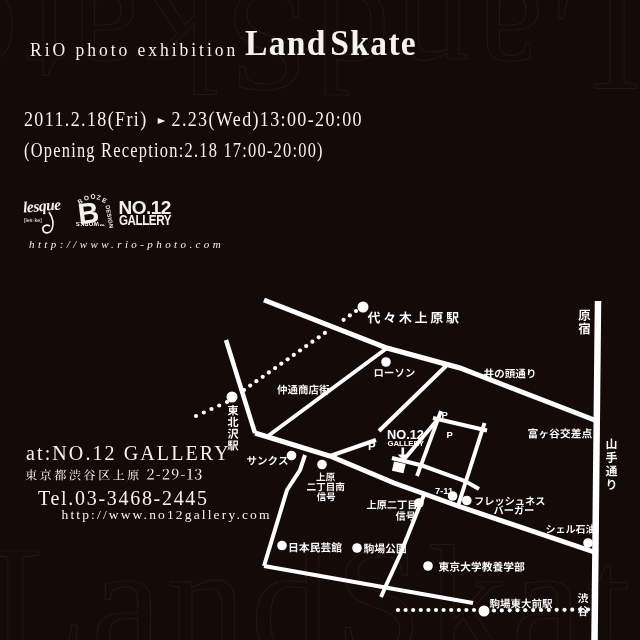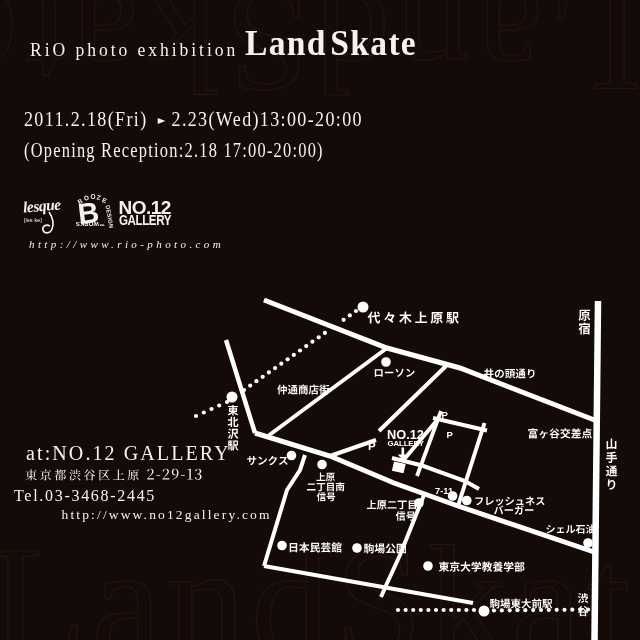--- a/index.html
+++ b/index.html
@@ -41,21 +41,21 @@
 </g>
     </svg>
 
 <div class="w" style="left:118.5px;top:196.5px;font-family:'Liberation Sans',sans-serif;font-weight:bold;font-size:19px;letter-spacing:-0.5px;">NO.12</div>
 <div class="w sx" style="left:118.5px;top:211px;font-family:'Liberation Sans',sans-serif;font-weight:bold;font-size:15.5px;letter-spacing:-0.6px;transform:scaleX(0.75);">GALLERY</div>
 
 <div class="w" style="left:29px;top:238px;font-size:11px;letter-spacing:3.4px;font-style:italic;">http://www.rio-photo.com</div>
 
 <div class="w" style="left:26px;top:441.8px;font-size:20px;letter-spacing:2.1px;">at:NO.12 GALLERY</div>
 
-<div class="w" style="left:14px;top:487px;font-size:16px;letter-spacing:1.7px;">Tel.03-3468-2445</div>
+<div class="w" style="left:38px;top:487px;font-size:20px;letter-spacing:1.7px;">Tel.03-3468-2445</div>
 
 <div class="w" style="left:25.5px;top:507px;font-size:13.5px;letter-spacing:2.15px;padding-left:36px;">http://www.no12gallery.com</div>
 
 <svg style="left:0;top:0;" width="640" height="640" viewBox="0 0 640 640">
 
 <path d="M27.9 475.9H34.3V476.3H27.9ZM27.8 474.2H34.2V474.5H27.8ZM25.7 470.9H34.5L35.2 470.0Q35.2 470.0 35.3 470.1Q35.5 470.2 35.7 470.4Q35.9 470.5 36.1 470.7Q36.3 470.9 36.5 471.0Q36.4 471.2 36.2 471.2H25.8ZM30.6 469.2 32.0 469.4Q32.0 469.5 31.9 469.6Q31.8 469.7 31.6 469.7V480.1Q31.6 480.2 31.4 480.3Q31.3 480.4 31.1 480.4Q31.0 480.5 30.8 480.5H30.6ZM27.3 472.5V472.0L28.3 472.5H34.4V472.8H28.2V476.7Q28.2 476.7 28.1 476.8Q28.0 476.9 27.8 476.9Q27.6 477.0 27.4 477.0H27.3ZM33.9 472.5H33.8L34.3 471.9L35.4 472.8Q35.4 472.8 35.3 472.9Q35.1 473.0 34.9 473.0V476.6Q34.9 476.6 34.8 476.7Q34.6 476.8 34.4 476.8Q34.3 476.9 34.1 476.9H33.9ZM30.2 476.0H31.4V476.2Q30.4 477.5 28.9 478.5Q27.4 479.6 25.6 480.2L25.5 480.0Q26.5 479.5 27.3 478.9Q28.2 478.3 29.0 477.5Q29.7 476.8 30.2 476.0ZM31.6 476.0Q32.1 476.7 33.0 477.4Q33.8 478.0 34.8 478.4Q35.9 478.9 36.8 479.1L36.8 479.3Q36.5 479.3 36.3 479.6Q36.1 479.8 36.0 480.1Q35.0 479.8 34.2 479.2Q33.3 478.6 32.6 477.8Q31.9 477.0 31.4 476.1Z M42.7 475.3H48.6V475.6H42.7ZM40.2 471.0H49.3L50.0 470.1Q50.0 470.1 50.1 470.2Q50.2 470.3 50.4 470.4Q50.6 470.6 50.8 470.8Q51.1 471.0 51.2 471.1Q51.2 471.3 50.9 471.3H40.3ZM42.1 472.6V472.2L43.2 472.6H48.7V473.0H43.1V476.1Q43.1 476.1 43.0 476.2Q42.9 476.3 42.7 476.3Q42.5 476.4 42.3 476.4H42.1ZM48.2 472.6H48.1L48.6 472.1L49.7 472.9Q49.7 473.0 49.5 473.1Q49.4 473.1 49.2 473.2V476.0Q49.2 476.0 49.1 476.1Q48.9 476.1 48.7 476.2Q48.5 476.3 48.4 476.3H48.2ZM45.2 469.2 46.6 469.4Q46.6 469.5 46.5 469.6Q46.4 469.7 46.2 469.7V471.2H45.2ZM45.2 475.3H46.2V479.2Q46.2 479.5 46.1 479.8Q46.0 480.1 45.6 480.3Q45.3 480.5 44.6 480.5Q44.6 480.3 44.6 480.1Q44.5 479.9 44.4 479.8Q44.2 479.7 43.9 479.6Q43.7 479.5 43.2 479.5V479.3Q43.2 479.3 43.4 479.3Q43.6 479.3 43.9 479.3Q44.2 479.4 44.5 479.4Q44.8 479.4 44.9 479.4Q45.0 479.4 45.1 479.3Q45.2 479.3 45.2 479.2ZM47.4 476.9Q48.4 477.2 49.1 477.6Q49.8 478.0 50.1 478.3Q50.5 478.7 50.7 479.0Q50.8 479.4 50.7 479.6Q50.7 479.8 50.4 479.9Q50.2 479.9 50.0 479.8Q49.8 479.5 49.5 479.1Q49.1 478.7 48.8 478.3Q48.4 478.0 48.0 477.6Q47.6 477.3 47.3 477.0ZM43.0 476.7 44.2 477.4Q44.1 477.5 44.0 477.5Q43.9 477.6 43.7 477.5Q43.3 477.9 42.8 478.4Q42.2 478.8 41.5 479.2Q40.8 479.6 40.1 479.9L40.0 479.7Q40.6 479.3 41.2 478.8Q41.7 478.3 42.2 477.8Q42.7 477.2 43.0 476.7Z M56.5 475.0H59.7V475.3H56.5ZM56.5 476.9H59.7V477.3H56.5ZM56.4 479.0H59.7V479.3H56.4ZM56.0 475.0V474.6L56.9 475.0H56.9V480.1Q56.9 480.2 56.7 480.3Q56.5 480.4 56.1 480.4H56.0ZM55.0 471.1H58.4L58.9 470.4Q58.9 470.4 59.1 470.6Q59.3 470.7 59.5 470.9Q59.7 471.1 59.9 471.3Q59.9 471.5 59.6 471.5H55.0ZM54.6 473.2H59.8L60.4 472.5Q60.4 472.5 60.6 472.6Q60.7 472.8 61.0 473.0Q61.2 473.2 61.4 473.4Q61.4 473.6 61.1 473.6H54.7ZM56.9 469.3 58.3 469.5Q58.3 469.6 58.2 469.7Q58.1 469.8 57.8 469.8V473.5H56.9ZM59.3 475.0H59.2L59.7 474.4L60.7 475.2Q60.7 475.3 60.5 475.4Q60.4 475.4 60.2 475.5V479.9Q60.2 480.0 60.1 480.0Q60.0 480.1 59.8 480.2Q59.6 480.2 59.4 480.2H59.3ZM64.6 470.2H64.4L65.0 469.6L66.1 470.7Q66.0 470.8 65.5 470.8Q65.4 471.1 65.2 471.5Q64.9 471.9 64.7 472.4Q64.4 472.8 64.2 473.2Q63.9 473.6 63.7 473.9Q64.4 474.4 64.9 474.9Q65.3 475.5 65.5 476.0Q65.7 476.5 65.7 477.0Q65.7 477.9 65.3 478.4Q64.9 478.9 63.9 478.9Q63.9 478.7 63.9 478.6Q63.9 478.4 63.8 478.3Q63.8 478.2 63.7 478.1Q63.6 478.0 63.5 478.0Q63.3 477.9 63.0 477.9V477.7Q63.3 477.7 63.6 477.7Q63.9 477.7 64.1 477.7Q64.3 477.7 64.4 477.6Q64.6 477.6 64.7 477.3Q64.8 477.1 64.8 476.8Q64.8 476.1 64.5 475.4Q64.1 474.6 63.4 473.9Q63.5 473.6 63.7 473.1Q63.9 472.6 64.0 472.1Q64.2 471.6 64.3 471.1Q64.5 470.6 64.6 470.2ZM60.3 469.6 61.5 470.3Q61.5 470.3 61.4 470.4Q61.3 470.4 61.0 470.4Q60.6 471.2 60.0 472.1Q59.3 473.0 58.5 473.9Q57.7 474.8 56.7 475.5Q55.7 476.3 54.6 476.9L54.5 476.7Q55.5 476.1 56.4 475.2Q57.3 474.4 58.0 473.4Q58.8 472.5 59.4 471.5Q59.9 470.6 60.3 469.6ZM62.1 470.2H65.0V470.6H62.1ZM61.6 470.2V469.7L62.7 470.2H62.6V480.2Q62.6 480.2 62.5 480.3Q62.4 480.4 62.2 480.4Q62.0 480.5 61.8 480.5H61.6Z M72.2 473.8H78.8L79.5 472.9Q79.5 472.9 79.6 473.0Q79.7 473.1 79.9 473.3Q80.1 473.4 80.3 473.6Q80.5 473.8 80.7 473.9Q80.6 474.1 80.3 474.1H72.3ZM76.2 469.3 77.5 469.5Q77.5 469.6 77.4 469.7Q77.3 469.8 77.1 469.8V474.0H76.2ZM73.8 470.3 75.1 470.4Q75.1 470.5 75.0 470.6Q74.9 470.7 74.7 470.7V474.0H73.8ZM76.8 471.4H78.5L79.1 470.6Q79.1 470.6 79.3 470.7Q79.4 470.8 79.5 470.9Q79.7 471.1 79.9 471.2Q80.1 471.4 80.2 471.5Q80.2 471.7 79.9 471.7H76.8ZM73.1 474.8Q73.9 474.9 74.5 475.2Q75.0 475.5 75.2 475.8Q75.5 476.1 75.6 476.4Q75.6 476.7 75.5 476.9Q75.4 477.1 75.2 477.1Q75.0 477.2 74.7 477.0Q74.6 476.6 74.3 476.2Q74.0 475.8 73.7 475.5Q73.3 475.1 73.0 474.9ZM77.0 477.7Q78.1 477.9 78.7 478.2Q79.4 478.5 79.8 478.9Q80.2 479.2 80.3 479.6Q80.5 479.9 80.4 480.1Q80.3 480.4 80.1 480.5Q79.9 480.6 79.6 480.4Q79.4 480.0 78.9 479.5Q78.4 479.0 77.9 478.6Q77.4 478.1 76.9 477.8ZM70.3 469.4Q71.0 469.5 71.5 469.7Q71.9 469.9 72.1 470.1Q72.4 470.4 72.4 470.6Q72.4 470.9 72.3 471.0Q72.2 471.2 72.0 471.3Q71.8 471.3 71.6 471.2Q71.5 470.9 71.3 470.6Q71.0 470.3 70.8 470.0Q70.5 469.7 70.2 469.5ZM69.3 471.9Q70.0 472.0 70.4 472.2Q70.8 472.4 71.1 472.6Q71.3 472.9 71.3 473.1Q71.3 473.3 71.2 473.5Q71.1 473.7 70.9 473.7Q70.7 473.7 70.5 473.6Q70.4 473.3 70.2 473.0Q70.0 472.7 69.7 472.5Q69.5 472.2 69.2 472.1ZM70.0 477.0Q70.1 477.0 70.1 477.0Q70.2 476.9 70.3 476.7Q70.3 476.6 70.4 476.5Q70.4 476.4 70.5 476.2Q70.6 476.1 70.8 475.7Q70.9 475.4 71.2 474.8Q71.4 474.2 71.8 473.4Q72.2 472.5 72.7 471.2L73.0 471.3Q72.8 471.7 72.6 472.3Q72.4 472.9 72.2 473.6Q72.0 474.2 71.8 474.8Q71.6 475.3 71.4 475.8Q71.3 476.2 71.3 476.4Q71.2 476.7 71.1 476.9Q71.1 477.2 71.1 477.5Q71.1 477.7 71.1 477.9Q71.2 478.1 71.3 478.4Q71.3 478.6 71.4 478.9Q71.4 479.2 71.4 479.6Q71.4 480.0 71.2 480.2Q71.0 480.5 70.6 480.5Q70.5 480.5 70.3 480.3Q70.2 480.2 70.2 479.8Q70.3 479.2 70.3 478.7Q70.3 478.2 70.2 477.9Q70.2 477.5 70.0 477.4Q69.9 477.3 69.8 477.3Q69.6 477.3 69.4 477.2V477.0Q69.4 477.0 69.5 477.0Q69.6 477.0 69.8 477.0Q69.9 477.0 70.0 477.0ZM72.1 479.4Q72.5 479.2 73.1 479.0Q73.6 478.7 74.4 478.4Q75.1 478.1 75.9 477.7L76.0 477.9Q75.5 478.3 74.8 478.9Q74.1 479.4 73.1 480.2Q73.1 480.4 72.9 480.5ZM78.8 474.5 80.1 475.4Q80.0 475.5 79.9 475.5Q79.8 475.6 79.6 475.5Q79.0 476.0 78.3 476.4Q77.7 476.9 77.1 477.2L76.9 477.0Q77.3 476.6 77.9 475.9Q78.4 475.3 78.8 474.5Z M89.8 472.1Q89.4 472.8 88.8 473.4Q88.2 474.1 87.4 474.7Q86.6 475.4 85.7 475.9Q84.8 476.4 83.9 476.8L83.8 476.6Q84.6 476.2 85.4 475.5Q86.2 474.9 86.9 474.2Q87.6 473.4 88.2 472.7Q88.7 471.9 88.9 471.3L90.6 471.7Q90.6 471.8 90.4 471.9Q90.3 471.9 90.1 471.9Q90.5 472.5 91.0 473.0Q91.6 473.5 92.3 473.9Q93.0 474.3 93.7 474.7Q94.5 475.0 95.2 475.2L95.2 475.4Q95.0 475.5 94.8 475.6Q94.6 475.8 94.5 475.9Q94.4 476.1 94.4 476.3Q93.4 475.9 92.5 475.2Q91.6 474.6 90.9 473.8Q90.2 473.0 89.8 472.1ZM90.7 469.5Q91.8 469.8 92.6 470.2Q93.3 470.6 93.7 471.1Q94.1 471.5 94.2 471.9Q94.4 472.2 94.3 472.5Q94.2 472.7 94.0 472.8Q93.8 472.9 93.5 472.7Q93.3 472.4 93.0 471.9Q92.7 471.5 92.3 471.1Q91.8 470.7 91.4 470.3Q91.0 469.9 90.6 469.6ZM88.5 470.0Q88.4 470.1 88.3 470.1Q88.2 470.2 88.0 470.1Q87.6 470.7 87.1 471.3Q86.6 471.9 85.9 472.4Q85.3 473.0 84.5 473.4L84.4 473.3Q85.0 472.7 85.5 472.1Q86.0 471.4 86.4 470.6Q86.8 469.9 87.1 469.3ZM92.2 479.2V479.5H86.8V479.2ZM91.5 475.7 92.0 475.1 93.2 476.0Q93.1 476.1 93.0 476.1Q92.8 476.2 92.7 476.2V480.1Q92.7 480.2 92.5 480.3Q92.4 480.3 92.2 480.4Q92.0 480.4 91.8 480.4H91.6V475.7ZM87.4 480.2Q87.4 480.2 87.2 480.3Q87.1 480.4 86.9 480.4Q86.7 480.5 86.5 480.5H86.4V475.7V475.2L87.4 475.7H92.3V476.0H87.4Z M101.7 472.3Q103.3 473.0 104.4 473.7Q105.6 474.4 106.3 475.0Q107.0 475.6 107.4 476.1Q107.7 476.7 107.8 477.1Q107.9 477.5 107.8 477.7Q107.7 478.0 107.5 478.0Q107.3 478.0 107.0 477.8Q106.7 477.1 106.0 476.2Q105.3 475.3 104.1 474.3Q103.0 473.4 101.6 472.5ZM106.4 471.1 107.8 471.7Q107.8 471.8 107.6 471.9Q107.5 471.9 107.3 471.9Q106.6 473.5 105.6 474.8Q104.7 476.0 103.5 477.0Q102.4 478.0 101.1 478.6L101.0 478.5Q102.0 477.7 103.1 476.6Q104.1 475.5 104.9 474.1Q105.8 472.7 106.4 471.1ZM99.4 470.3V469.8L100.5 470.3H100.4V480.2Q100.4 480.2 100.3 480.3Q100.2 480.4 100.0 480.4Q99.8 480.5 99.6 480.5H99.4ZM99.9 470.3H107.4L108.0 469.5Q108.0 469.5 108.1 469.6Q108.3 469.7 108.4 469.9Q108.6 470.0 108.8 470.2Q109.0 470.3 109.2 470.5Q109.2 470.7 108.9 470.7H99.9ZM99.9 479.2H107.8L108.5 478.3Q108.5 478.3 108.6 478.4Q108.8 478.5 109.0 478.7Q109.2 478.9 109.4 479.0Q109.6 479.2 109.8 479.4Q109.7 479.6 109.4 479.6H99.9Z M117.8 469.4 119.3 469.5Q119.3 469.6 119.2 469.7Q119.1 469.8 118.9 469.9V479.7H117.8ZM118.4 473.9H121.4L122.1 473.0Q122.1 473.0 122.2 473.1Q122.4 473.2 122.6 473.3Q122.8 473.5 123.0 473.7Q123.2 473.9 123.4 474.0Q123.3 474.2 123.1 474.2H118.4ZM113.1 479.5H122.3L123.1 478.6Q123.1 478.6 123.2 478.7Q123.3 478.8 123.5 479.0Q123.7 479.1 123.9 479.3Q124.2 479.5 124.3 479.7Q124.3 479.9 124.0 479.9H113.2Z M131.4 473.8H137.1V474.2H131.4ZM131.4 475.6H137.1V476.0H131.4ZM136.5 472.1H136.4L136.9 471.5L138.0 472.4Q137.9 472.5 137.8 472.5Q137.6 472.6 137.4 472.6V476.2Q137.4 476.2 137.3 476.3Q137.2 476.4 137.0 476.4Q136.8 476.5 136.6 476.5H136.5ZM131.1 472.1V471.7L132.1 472.1H137.2V472.5H132.0V476.4Q132.0 476.4 131.9 476.5Q131.8 476.5 131.6 476.6Q131.4 476.7 131.2 476.7H131.1ZM133.8 475.7H134.7V479.2Q134.7 479.5 134.6 479.8Q134.5 480.1 134.2 480.3Q133.9 480.4 133.3 480.5Q133.2 480.3 133.2 480.1Q133.1 479.9 133.0 479.8Q132.9 479.7 132.6 479.6Q132.3 479.5 131.9 479.5V479.3Q131.9 479.3 132.1 479.3Q132.3 479.3 132.6 479.3Q132.9 479.4 133.1 479.4Q133.4 479.4 133.5 479.4Q133.7 479.4 133.7 479.3Q133.8 479.3 133.8 479.2ZM131.8 476.8 133.0 477.4Q133.0 477.5 132.9 477.5Q132.8 477.6 132.6 477.5Q132.2 478.0 131.8 478.5Q131.3 478.9 130.7 479.3Q130.1 479.7 129.4 480.0L129.3 479.9Q129.8 479.5 130.3 479.0Q130.8 478.4 131.2 477.9Q131.5 477.3 131.8 476.8ZM135.7 477.0Q136.6 477.3 137.2 477.6Q137.8 478.0 138.1 478.4Q138.4 478.7 138.5 479.0Q138.6 479.4 138.5 479.6Q138.4 479.8 138.2 479.9Q138.0 479.9 137.7 479.8Q137.5 479.3 137.2 478.8Q136.8 478.3 136.4 477.9Q135.9 477.4 135.5 477.1ZM128.9 470.2V470.1V469.7L130.0 470.2H129.8V473.2Q129.8 474.0 129.8 475.0Q129.7 475.9 129.5 476.9Q129.3 477.9 128.9 478.8Q128.5 479.7 127.8 480.5L127.6 480.4Q128.2 479.3 128.5 478.1Q128.7 476.9 128.8 475.6Q128.9 474.4 128.9 473.2ZM129.4 470.2H137.0L137.6 469.4Q137.6 469.4 137.8 469.4Q137.9 469.5 138.1 469.7Q138.3 469.8 138.5 470.0Q138.7 470.2 138.9 470.3Q138.8 470.4 138.8 470.5Q138.7 470.5 138.5 470.5H129.4ZM133.6 470.5 135.1 470.8Q135.0 470.9 134.9 471.0Q134.8 471.0 134.6 471.0Q134.5 471.3 134.3 471.7Q134.1 472.0 133.8 472.3H133.4Q133.5 471.9 133.6 471.4Q133.6 470.9 133.6 470.5Z M147.3 479.5V478.6Q148.0 477.8 148.7 477.0Q149.4 476.2 149.9 475.6Q150.7 474.7 151.2 474.0Q151.6 473.3 151.9 472.7Q152.1 472.1 152.1 471.4Q152.1 470.3 151.6 469.7Q151.0 469.1 150.1 469.1Q149.7 469.1 149.3 469.2Q148.9 469.3 148.5 469.6L149.1 469.2L148.7 470.6Q148.6 471.1 148.4 471.3Q148.2 471.5 148.0 471.5Q147.7 471.5 147.6 471.3Q147.4 471.2 147.3 471.0Q147.4 470.2 147.9 469.7Q148.4 469.2 149.0 468.9Q149.7 468.7 150.5 468.7Q152.0 468.7 152.8 469.4Q153.5 470.2 153.5 471.5Q153.5 472.2 153.2 472.8Q152.9 473.4 152.1 474.2Q151.4 475.0 150.3 476.1Q150.0 476.4 149.7 476.8Q149.3 477.1 148.9 477.6Q148.4 478.1 147.9 478.6L148.1 478.1V478.3H153.9V479.5Z M156.3 476.0V475.2H160.1V476.0Z M162.7 479.5V478.6Q163.4 477.8 164.1 477.0Q164.7 476.2 165.3 475.6Q166.0 474.7 166.5 474.0Q167.0 473.3 167.2 472.7Q167.5 472.1 167.5 471.4Q167.5 470.3 166.9 469.7Q166.4 469.1 165.5 469.1Q165.1 469.1 164.7 469.2Q164.3 469.3 163.9 469.6L164.5 469.2L164.1 470.6Q164.0 471.1 163.8 471.3Q163.6 471.5 163.3 471.5Q163.1 471.5 162.9 471.3Q162.8 471.2 162.7 471.0Q162.8 470.2 163.3 469.7Q163.7 469.2 164.4 468.9Q165.1 468.7 165.9 468.7Q167.4 468.7 168.2 469.4Q168.9 470.2 168.9 471.5Q168.9 472.2 168.6 472.8Q168.2 473.4 167.5 474.2Q166.8 475.0 165.6 476.1Q165.4 476.4 165.0 476.8Q164.7 477.1 164.2 477.6Q163.8 478.1 163.3 478.6L163.5 478.1V478.3H169.3V479.5Z M172.6 479.7 172.4 479.4Q174.1 478.8 175.1 477.9Q176.1 477.0 176.6 475.7Q177.1 474.5 177.1 472.9Q177.1 471.6 176.8 470.8Q176.6 469.9 176.1 469.5Q175.7 469.1 175.1 469.1Q174.6 469.1 174.1 469.4Q173.7 469.8 173.4 470.4Q173.2 471.0 173.2 471.9Q173.2 473.2 173.8 474.0Q174.4 474.7 175.4 474.7Q175.9 474.7 176.4 474.4Q176.9 474.2 177.3 473.6L177.6 473.7H177.5Q177.1 474.4 176.5 474.8Q175.8 475.3 174.8 475.3Q174.0 475.3 173.3 474.9Q172.6 474.5 172.2 473.8Q171.8 473.1 171.8 472.1Q171.8 471.0 172.2 470.2Q172.6 469.5 173.4 469.1Q174.2 468.7 175.1 468.7Q176.2 468.7 176.9 469.2Q177.7 469.7 178.1 470.7Q178.5 471.7 178.5 473.0Q178.5 474.6 177.8 476.0Q177.1 477.3 175.8 478.3Q174.5 479.3 172.6 479.7Z M180.9 476.0V475.2H184.8V476.0Z M187.4 479.5V479.1L189.5 478.9H190.8L192.6 479.1V479.5ZM189.4 479.5Q189.4 477.8 189.4 476.1V469.7L187.4 470.0V469.6L190.7 468.7L190.9 468.9L190.8 471.2V476.1Q190.8 477.0 190.8 477.8Q190.8 478.7 190.9 479.5Z M198.0 479.7Q196.7 479.7 195.9 479.2Q195.1 478.6 194.9 477.6Q195.0 477.3 195.2 477.2Q195.3 477.1 195.6 477.1Q195.9 477.1 196.0 477.3Q196.2 477.4 196.3 477.9L196.7 479.3L196.1 478.8Q196.4 479.0 196.8 479.2Q197.2 479.3 197.6 479.3Q198.8 479.3 199.4 478.6Q200.1 477.9 200.1 476.7Q200.1 475.5 199.5 474.9Q198.8 474.2 197.5 474.2H196.9V473.7H197.5Q198.5 473.7 199.2 473.1Q199.8 472.5 199.8 471.3Q199.8 470.3 199.3 469.7Q198.8 469.1 197.9 469.1Q197.5 469.1 197.1 469.2Q196.8 469.3 196.3 469.5L197.0 469.1L196.6 470.4Q196.5 470.8 196.3 471.0Q196.1 471.2 195.8 471.2Q195.6 471.2 195.5 471.1Q195.3 471.0 195.2 470.8Q195.4 470.0 195.8 469.6Q196.2 469.1 196.9 468.9Q197.5 468.7 198.2 468.7Q199.7 468.7 200.5 469.4Q201.3 470.1 201.3 471.2Q201.3 471.9 200.9 472.5Q200.6 473.1 199.9 473.5Q199.2 473.9 198.1 474.0V473.8Q199.3 473.9 200.1 474.3Q200.8 474.7 201.2 475.3Q201.6 475.9 201.6 476.8Q201.6 477.7 201.1 478.3Q200.7 479.0 199.9 479.4Q199.1 479.7 198.0 479.7Z" fill="#f6f3ee"></path>
 
 <polyline points="264,300 387,348 460,368 597,421" stroke="#ffffff" stroke-width="5" fill="none"></polyline>
 
 <polyline points="598,301 594.5,640" stroke="#ffffff" stroke-width="6.5" fill="none"></polyline>

